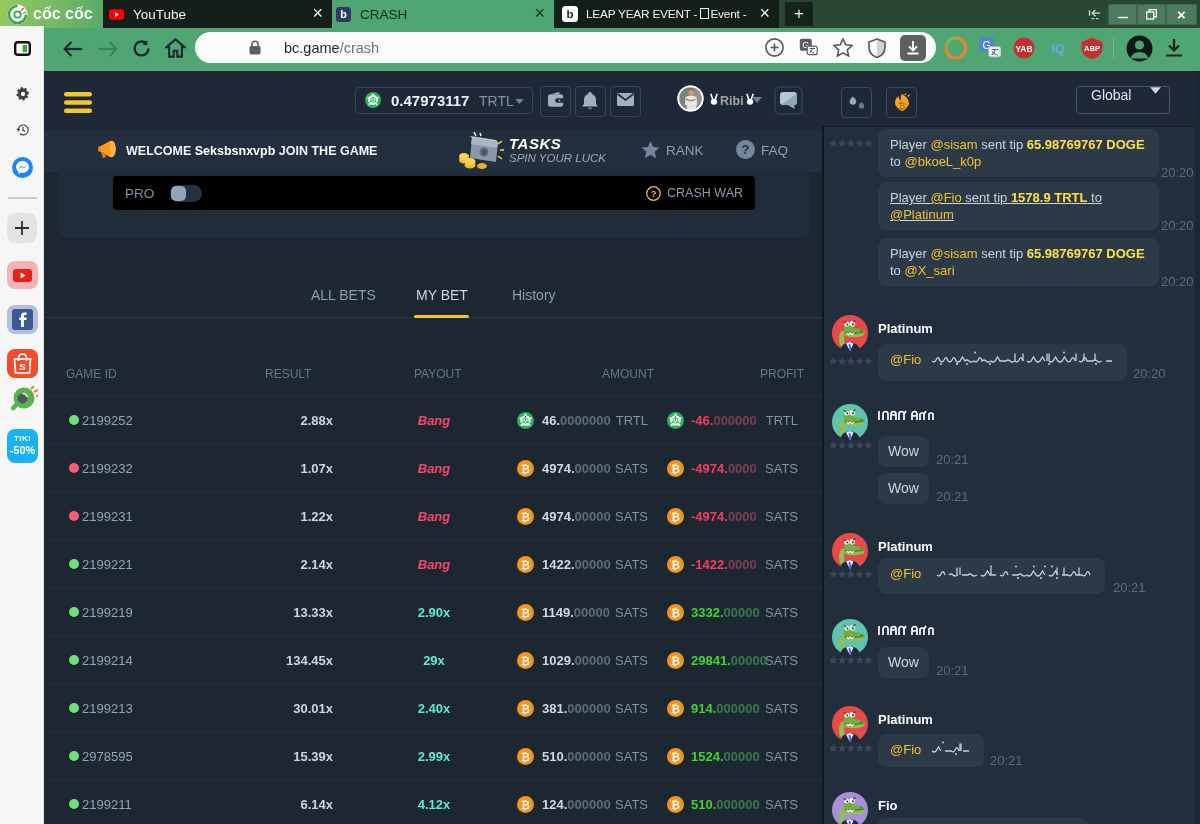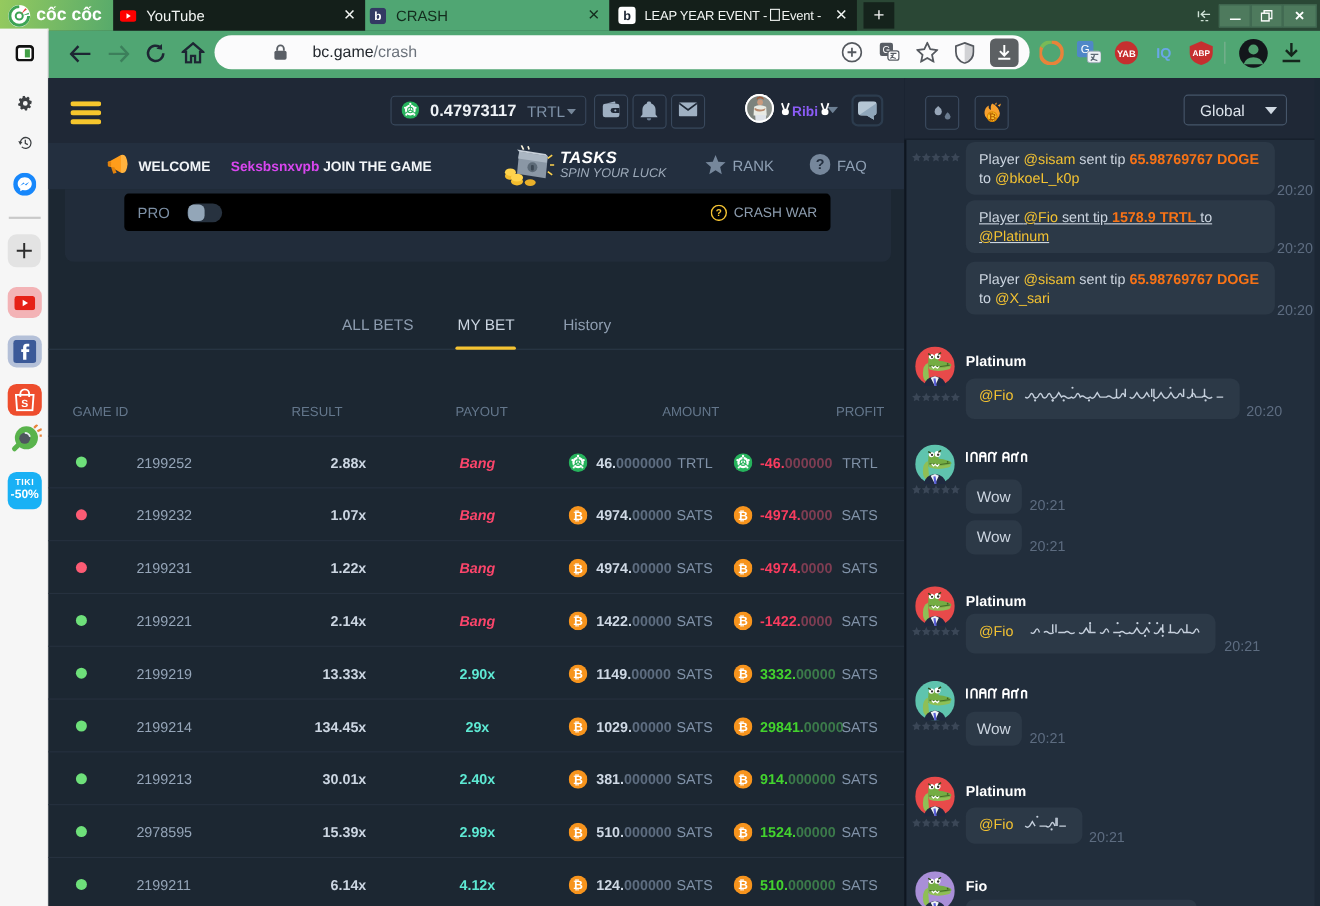--- a/index.html
+++ b/index.html
@@ -27,42 +27,42 @@
 #announce{left:44px;top:130px;width:778px;height:42px;background:#232f3f;}
 #gamebox{left:59px;top:172px;width:751px;height:66px;background:#212c3a;border-radius:0 0 8px 8px;}
 #propanel{left:113px;top:176px;width:642px;height:34px;background:#000000;border-radius:4px;display:flex;align-items:center;}
 .tlab{top:287px;color:#8e9db0;font-size:14px;}
 #tabline{left:44px;top:317px;width:778px;height:1px;background:#2b3848;}
 #mybet-underline{left:414px;top:315px;width:55px;height:3px;background:#f5c332;border-radius:2px;}
 .th{position:absolute;top:367px;font-size:12px;color:#64778c;}
 #theadline{left:44px;top:396px;width:778px;height:1px;background:#26313f;}
 .row{position:absolute;left:44px;width:778px;height:48px;border-bottom:1px solid #26313f;font-size:13px;font-weight:bold;}
 .dot{position:absolute;left:25px;top:19px;width:10px;height:10px;border-radius:50%;}
-.gid{position:absolute;left:38px;top:17px;color:#95a5b8;font-weight:normal;margin-left:42px;}
+.gid{position:absolute;left:38px;top:17px;color:#95a5b8;font-weight:normal;}
 .res{position:absolute;left:189px;width:100px;top:17px;text-align:right;color:#ccd6e2;}
 .pay{position:absolute;left:340px;width:100px;top:17px;text-align:center;}
 .bang{color:#fc456b;font-style:italic;}
 .grn{color:#5eead4;}
 .coin{position:absolute;top:16px;width:17px;height:17px;}
 .amt{position:absolute;left:498px;top:17px;color:#cfd9e5;}
 .amt .dec,.pr .dec{color:#5e6d80;font-weight:bold;}
 .cur{position:absolute;top:17px;color:#8092a8;font-weight:normal;text-align:right;width:50px;}
 .pr{position:absolute;left:647px;top:17px;}
 .neg{color:#fa3c5f;}
 .neg .dec{color:#7e3d52;}
 .pos{color:#43d42e;}
 .pos .dec{color:#3b7a4a;}
 
 #chat{left:822px;top:71px;width:378px;height:753px;background:#222e3c;border-left:2px solid #0e1620;}
 #chathead{left:822px;top:71px;width:378px;height:56px;background:#1f2836;border-bottom:1px solid #141d29;}
 .cbtn{position:absolute;top:16px;width:31px;height:31px;border:1px solid #3c4c60;border-radius:4px;display:flex;align-items:center;justify-content:center;}
-#globalsel{position:absolute;right:30px;top:15px;width:94px;height:28px;border:1px solid #46566a;border-radius:4px;color:#dde4ec;font-size:14px;display:flex;align-items:center;}
+#globalsel{position:absolute;right:30px;top:15px;width:94px;height:28px;border:1px solid #46566a;border-radius:4px;color:#dde4ec;font-size:14px;display:flex;align-items:flex-start;}
 .bubble{position:absolute;left:56px;background:#2c3947;border-radius:8px;color:#ccd5e0;font-size:13px;line-height:17px;padding:7px 12px;}
 .wow{font-size:14px;padding:7px 10px;}
-.bubble b{color:#f97316;margin-top:27px;}
+.bubble b{color:#fde047;margin-top:27px;}
 .at{color:#f3c232;}
 .time{position:absolute;color:#5d6c80;font-size:13px;}
 .uname{position:absolute;left:56px;color:#fff;font-weight:bold;font-size:13px;}
 </style></head>
 <body>
 <div id="stage">
 
 <div class="abs" id="tabbar"></div>
 <div class="abs" id="coclogo">
 <svg style="margin-left:7px;" width="21" height="21" viewBox="0 0 21 21">
@@ -313,21 +313,21 @@
         </g>
         <circle cx="13.5" cy="13.5" r="12.2" fill="none" stroke="#fff" stroke-width="1.8"></circle>
       </svg>
 <svg class="abs" style="left:665px;top:22px;" width="10" height="12" viewBox="0 0 10 12">
         <g fill="#fff">
           <path d="M2.6 0.5 L4.4 6 L3 6.6 L1 1.2 Z"></path>
           <path d="M7.4 0.5 L5.6 6 L7 6.6 L9 1.2 Z"></path>
           <ellipse cx="5" cy="8.8" rx="3.2" ry="3"></ellipse>
         </g>
       </svg>
-<span class="abs" style="left:676px;top:23px;font-size:12.5px;font-weight:bold;color:#8b5cf6;">Ribi</span>
+<span class="abs" style="left:676px;top:23px;font-size:12.5px;font-weight:bold;color:#a3a3a3;">Ribi</span>
 <svg class="abs" style="left:701px;top:22px;" width="10" height="12" viewBox="0 0 10 12">
         <g fill="#fff">
           <path d="M2.6 0.5 L4.4 6 L3 6.6 L1 1.2 Z"></path>
           <path d="M7.4 0.5 L5.6 6 L7 6.6 L9 1.2 Z"></path>
           <ellipse cx="5" cy="8.8" rx="3.2" ry="3"></ellipse>
         </g>
       </svg>
 <svg class="abs" style="left:708px;top:26px;" width="10" height="6" viewBox="0 0 10 6">
         <path d="M0 0 L10 0 L5 6 Z" fill="#6c7f93"></path>
       </svg>
@@ -337,21 +337,21 @@
         <path d="M16.8 1.8 L1.2 12.6 L8 13 L14.5 16.8 L14.2 13 A3 3 0 0 0 17 10 V3z" fill="#8fa6ba"></path>
       </svg>
 </div>
 <div class="abs" id="announce">
 <svg class="abs" style="left:53px;top:9px;" width="22" height="22" viewBox="0 0 22 22">
         <path d="M2 8 L13 2 L13 18 L2 12 Z" fill="#ff9d1b"></path>
         <rect x="1" y="7.5" width="3" height="5" rx="1" fill="#e2820c"></rect>
         <path d="M13 2 q5 -2 6 8 q-1 10 -6 8z" fill="#ffb23e"></path>
         <path d="M4 13 l2 6 3 -1 -2 -5z" fill="#e2820c"></path>
       </svg>
-<span class="abs" style="left:82px;top:14px;font-size:12.5px;font-weight:bold;color:#f2f5f8;">WELCOME <span style="color:#d946ef;margin-left:15px;">Seksbsnxvpb</span> JOIN THE GAME</span>
+<span class="abs" style="left:82px;top:14px;font-size:12.5px;font-weight:bold;color:#f2f5f8;">WELCOME <span style="color:#ffffff;">Seksbsnxvpb</span> JOIN THE GAME</span>
 <svg class="abs" style="left:410px;top:2px;" width="50" height="38" viewBox="0 0 50 38">
         <g>
           <path d="M18 6 L44 10 L42 30 L16 26 Z" fill="#8a97a5"></path>
           <path d="M18 6 L44 10 L43 16 L17 12 Z" fill="#aab6c2"></path>
           <path d="M16 4 L42 8 L44 10 L18 6 Z" fill="#c6cfd8"></path>
           <circle cx="30" cy="20" r="4.5" fill="#5d6b78"></circle>
           <rect x="28.7" y="18" width="2.6" height="5" rx="1" fill="#3c4854"></rect>
           <ellipse cx="10" cy="28" rx="5" ry="3.4" fill="#f2bc2e"></ellipse>
           <ellipse cx="10" cy="24.5" rx="5" ry="3.4" fill="#ffd34d"></ellipse>
           <ellipse cx="16" cy="33" rx="5.5" ry="3.6" fill="#f2bc2e"></ellipse>

